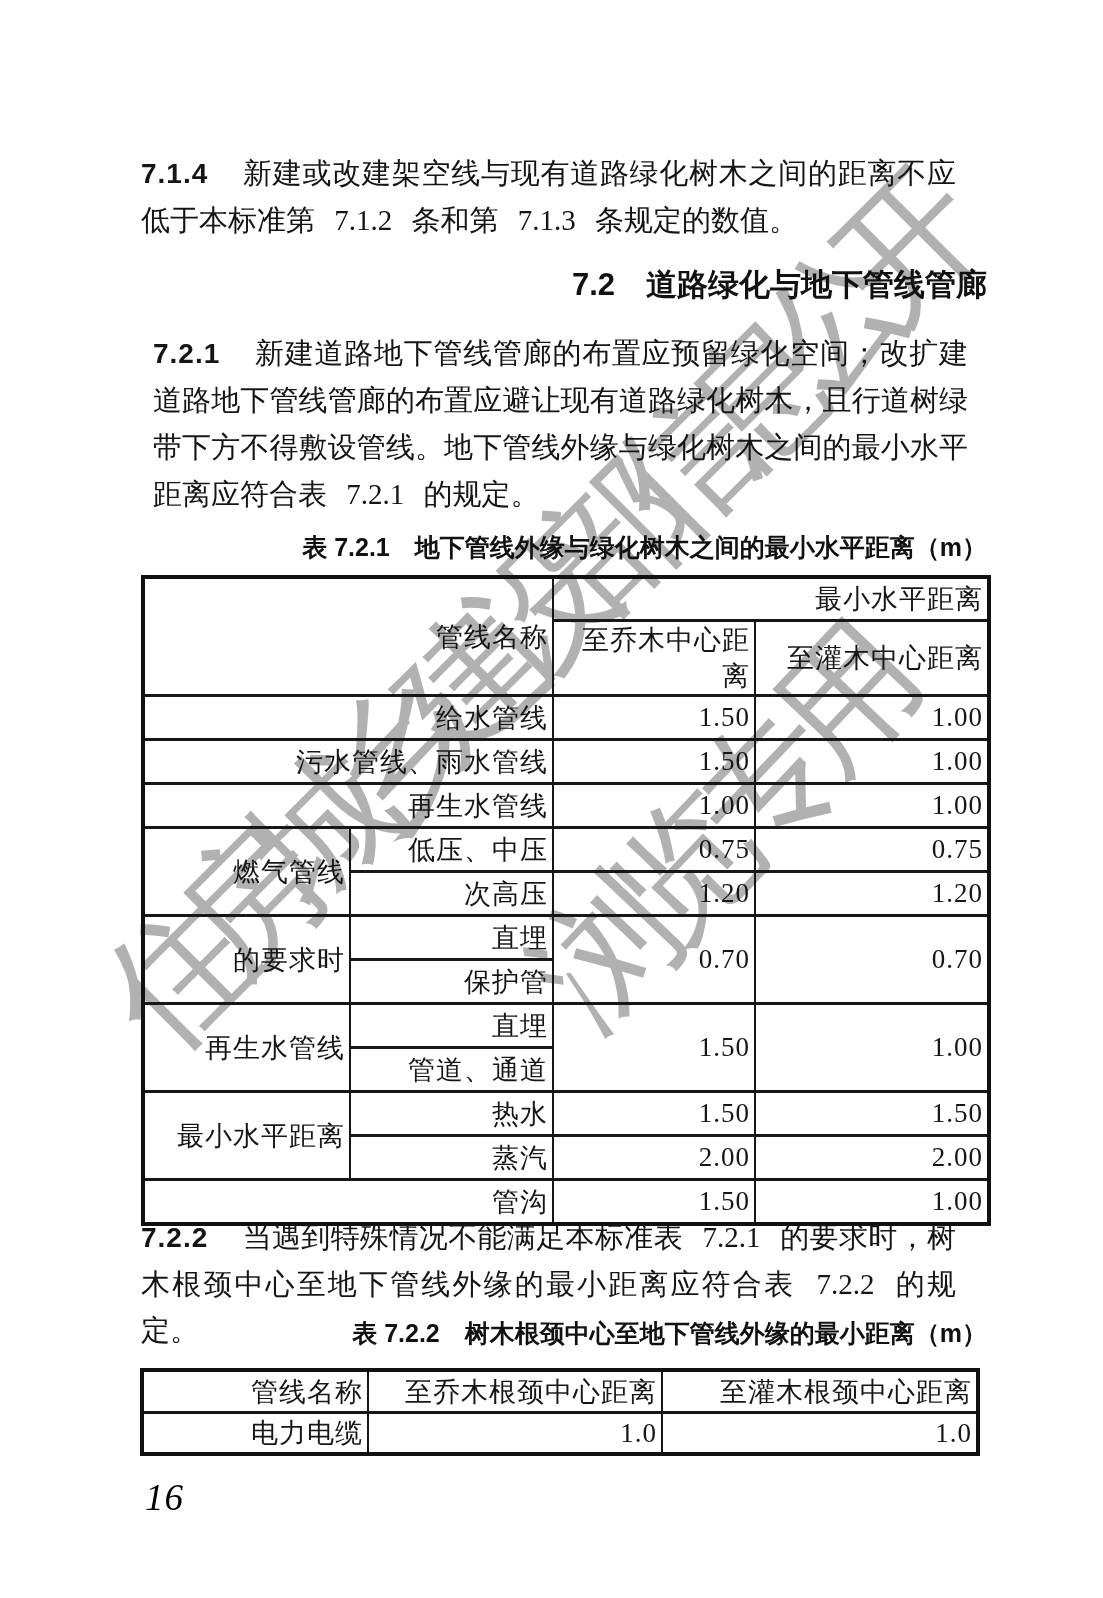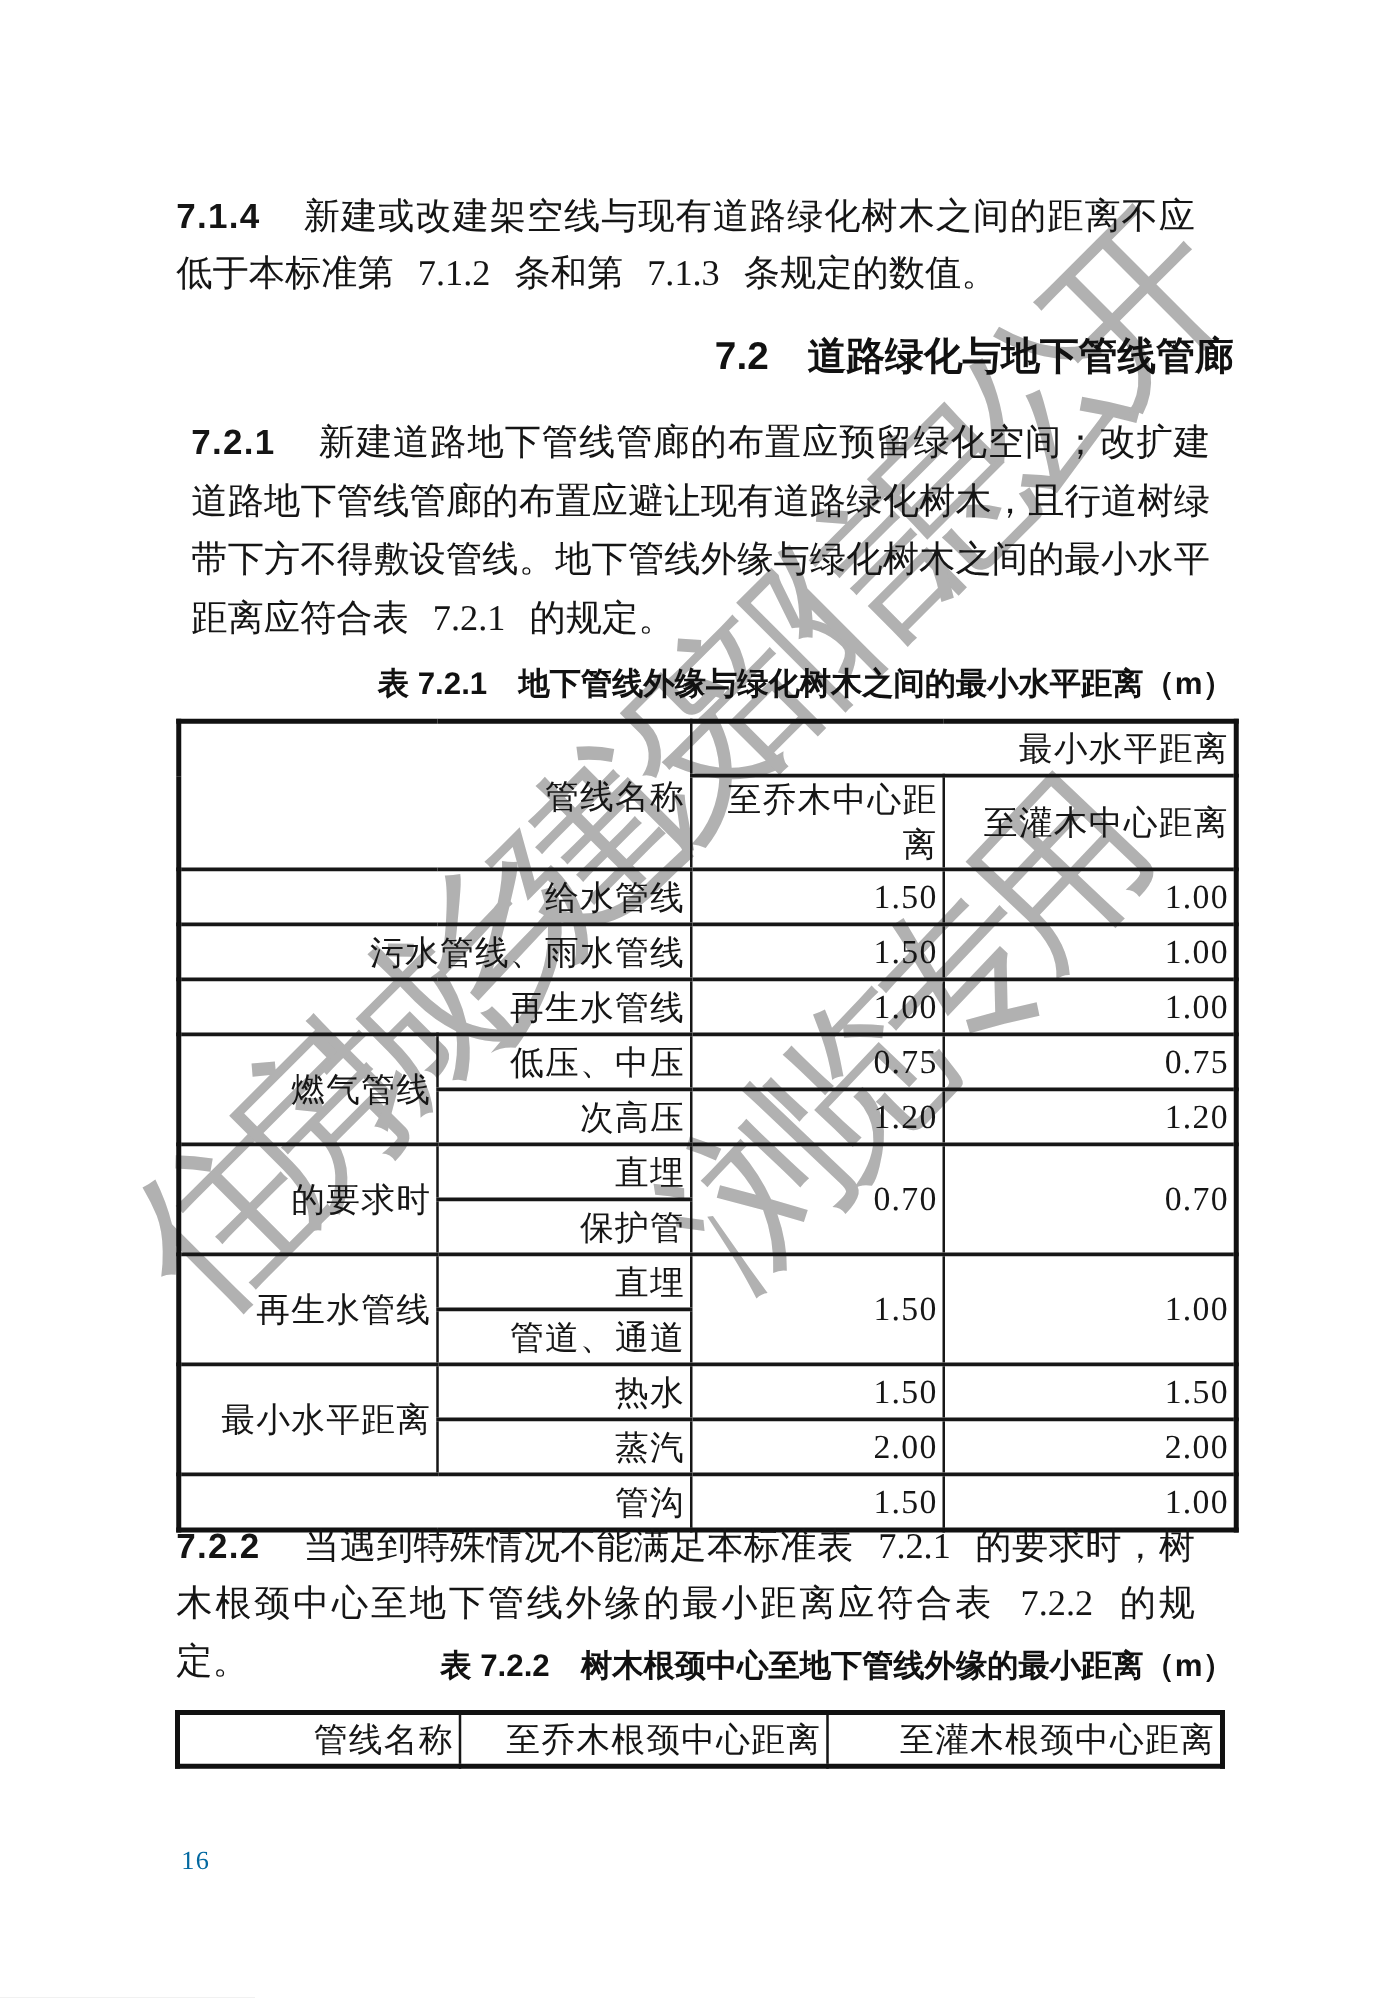--- a/index.html
+++ b/index.html
@@ -85,22 +85,22 @@
   table.doc-table{border:4px solid #111;}
   .t1{left:141px;top:575px;width:846px;}
   .t1 thead tr.h1 td{height:40px;}
   .t1 thead tr.h2 td{height:41px;}
   .t1 tbody td{height:41px;}
   .t2{left:140px;top:1368px;width:836px;}
   .t2 tr.h1 td{height:39px;}
   .t2 tr.r1 td{height:38px;}
   .page-number{
     position:absolute;left:145px;top:1476px;
-    font-size:21px;
-    color:#0369a1;letter-spacing:1px;
+    font-size:37px;font-style:italic;
+    color:#000000;letter-spacing:1px;
   }
 </style>
 </head>
 <body>
 
 <div class="page">
 
   <div class="wm-layer">
     <div class="wm wm1">住房城乡建设部信息公开</div>
     <div class="wm wm2">浏览专用</div>
@@ -206,19 +206,24 @@
         <col style="width:226px">
           <col style="width:294px">
           <col style="width:316px">
       </colgroup>
       <tbody>
         <tr class="h1">
           <td>管线名称</td>
           <td>至乔木根颈中心距离</td>
           <td>至灌木根颈中心距离</td>
         </tr>
+        <tr class="r1">
+          <td>电力电缆</td>
+          <td>1.0</td>
+          <td>1.0</td>
+        </tr>
       </tbody>
     </table>
 
     <div class="page-number">16</div>
 
   </div>
 </div>
 
 </body></html>

